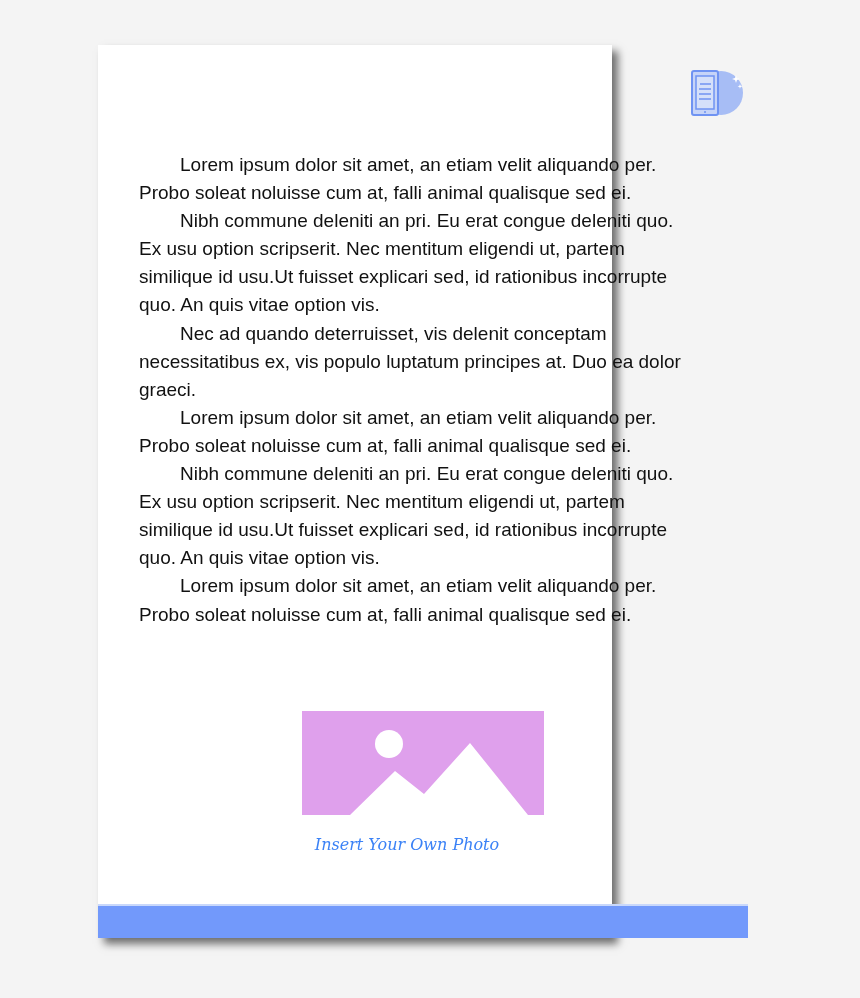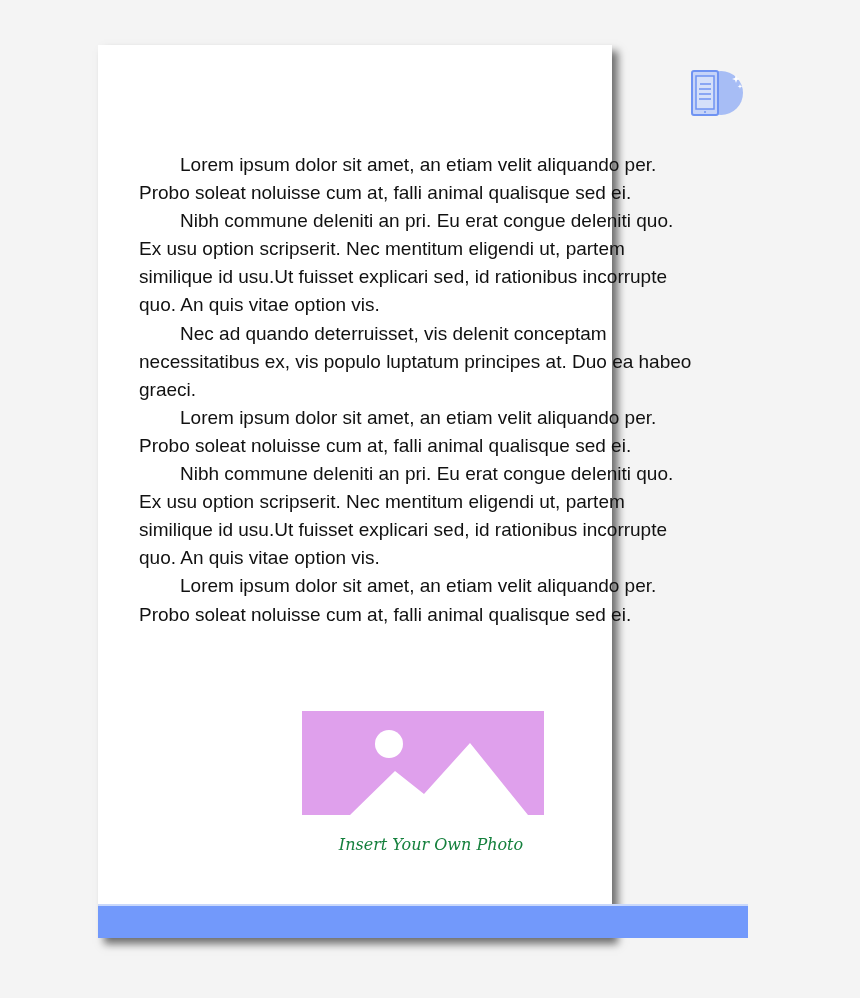--- a/index.html
+++ b/index.html
@@ -2,21 +2,21 @@
 <html><head>
 <meta charset="utf-8">
 <style>
   html, body { margin:0; padding:0; }
   body { width:860px; height:998px; background:#f4f4f4; position:relative; overflow:hidden; font-family:"Liberation Sans", sans-serif; }
   .page { position:absolute; left:98px; top:45px; width:514px; height:893px; background:#fff; box-shadow:6px 6px 8px rgba(0,0,0,0.55); }
   .badge { position:absolute; left:590px; top:22px; width:56px; height:54px; }
   .body-text { position:absolute; left:41px; top:106px; width:560px; font-size:19px; line-height:28.1px; color:#111; }
   .body-text p { margin:0; text-indent:41px; }
   .photo { position:absolute; left:204px; top:666px; width:242px; height:104px; }
-  .caption { position:absolute; left:158px; top:790px; width:350px; text-align:center; font-family:"DejaVu Serif", serif; font-style:italic; font-size:16px; color:#15803d; }
+  .caption { position:absolute; left:134px; top:790px; width:350px; text-align:center; font-family:"DejaVu Serif", serif; font-style:italic; font-size:16px; color:#3b82f6; }
   .footer-bar { position:absolute; left:0; bottom:0; width:650px; height:32px; background:#7299fb; border-top:2px solid #c9d8fb; }
 </style>
 </head>
 <body>
 
 <div class="page">
   <svg class="badge" viewBox="0 0 56 54">
     <circle cx="33" cy="26" r="22" fill="#a7bdf5"></circle>
     <rect x="4" y="4" width="26" height="44" rx="2" fill="#c6d4f8" stroke="#6f93f2" stroke-width="2"></rect>
     <rect x="8" y="9" width="18" height="33" fill="#d5e0fa" stroke="#6f93f2" stroke-width="1.5"></rect>
@@ -25,21 +25,21 @@
     <line x1="11" y1="27" x2="23" y2="27" stroke="#6f93f2" stroke-width="1.5"></line>
     <line x1="11" y1="32" x2="23" y2="32" stroke="#6f93f2" stroke-width="1.5"></line>
     <circle cx="17" cy="45" r="1" fill="#6f93f2"></circle>
     <path d="M48 8 l1 3 l3 1 l-3 1 l-1 3 l-1 -3 l-3 -1 l3 -1z" fill="#fff"></path>
     <path d="M52 17 l0.6 1.8 l1.8 0.6 l-1.8 0.6 l-0.6 1.8 l-0.6 -1.8 l-1.8 -0.6 l1.8 -0.6z" fill="#fff"></path>
   </svg>
 
   <div class="body-text">
     <p>Lorem ipsum dolor sit amet, an etiam velit aliquando per. Probo soleat noluisse cum at, falli animal qualisque sed ei.</p>
     <p>Nibh commune deleniti an pri. Eu erat congue deleniti quo. Ex usu option scripserit. Nec mentitum eligendi ut, partem similique id usu.Ut fuisset explicari sed, id rationibus incorrupte quo. An quis vitae option vis.</p>
-    <p>Nec ad quando deterruisset, vis delenit conceptam necessitatibus ex, vis populo luptatum principes at. Duo ea habeo graeci.</p>
+    <p>Nec ad quando deterruisset, vis delenit conceptam necessitatibus ex, vis populo luptatum principes at. Duo ea dolor graeci.</p>
     <p>Lorem ipsum dolor sit amet, an etiam velit aliquando per. Probo soleat noluisse cum at, falli animal qualisque sed ei.</p>
     <p>Nibh commune deleniti an pri. Eu erat congue deleniti quo. Ex usu option scripserit. Nec mentitum eligendi ut, partem similique id usu.Ut fuisset explicari sed, id rationibus incorrupte quo. An quis vitae option vis.</p>
     <p>Lorem ipsum dolor sit amet, an etiam velit aliquando per. Probo soleat noluisse cum at, falli animal qualisque sed ei.</p>
   </div>
 
   <svg class="photo" viewBox="0 0 242 104">
     <rect x="0" y="0" width="242" height="104" fill="#dfa0ec"></rect>
     <circle cx="87" cy="33" r="14" fill="#fff"></circle>
     <polygon points="48,104 93,60 122,83 168,32 226,104" fill="#fff"></polygon>
   </svg>

